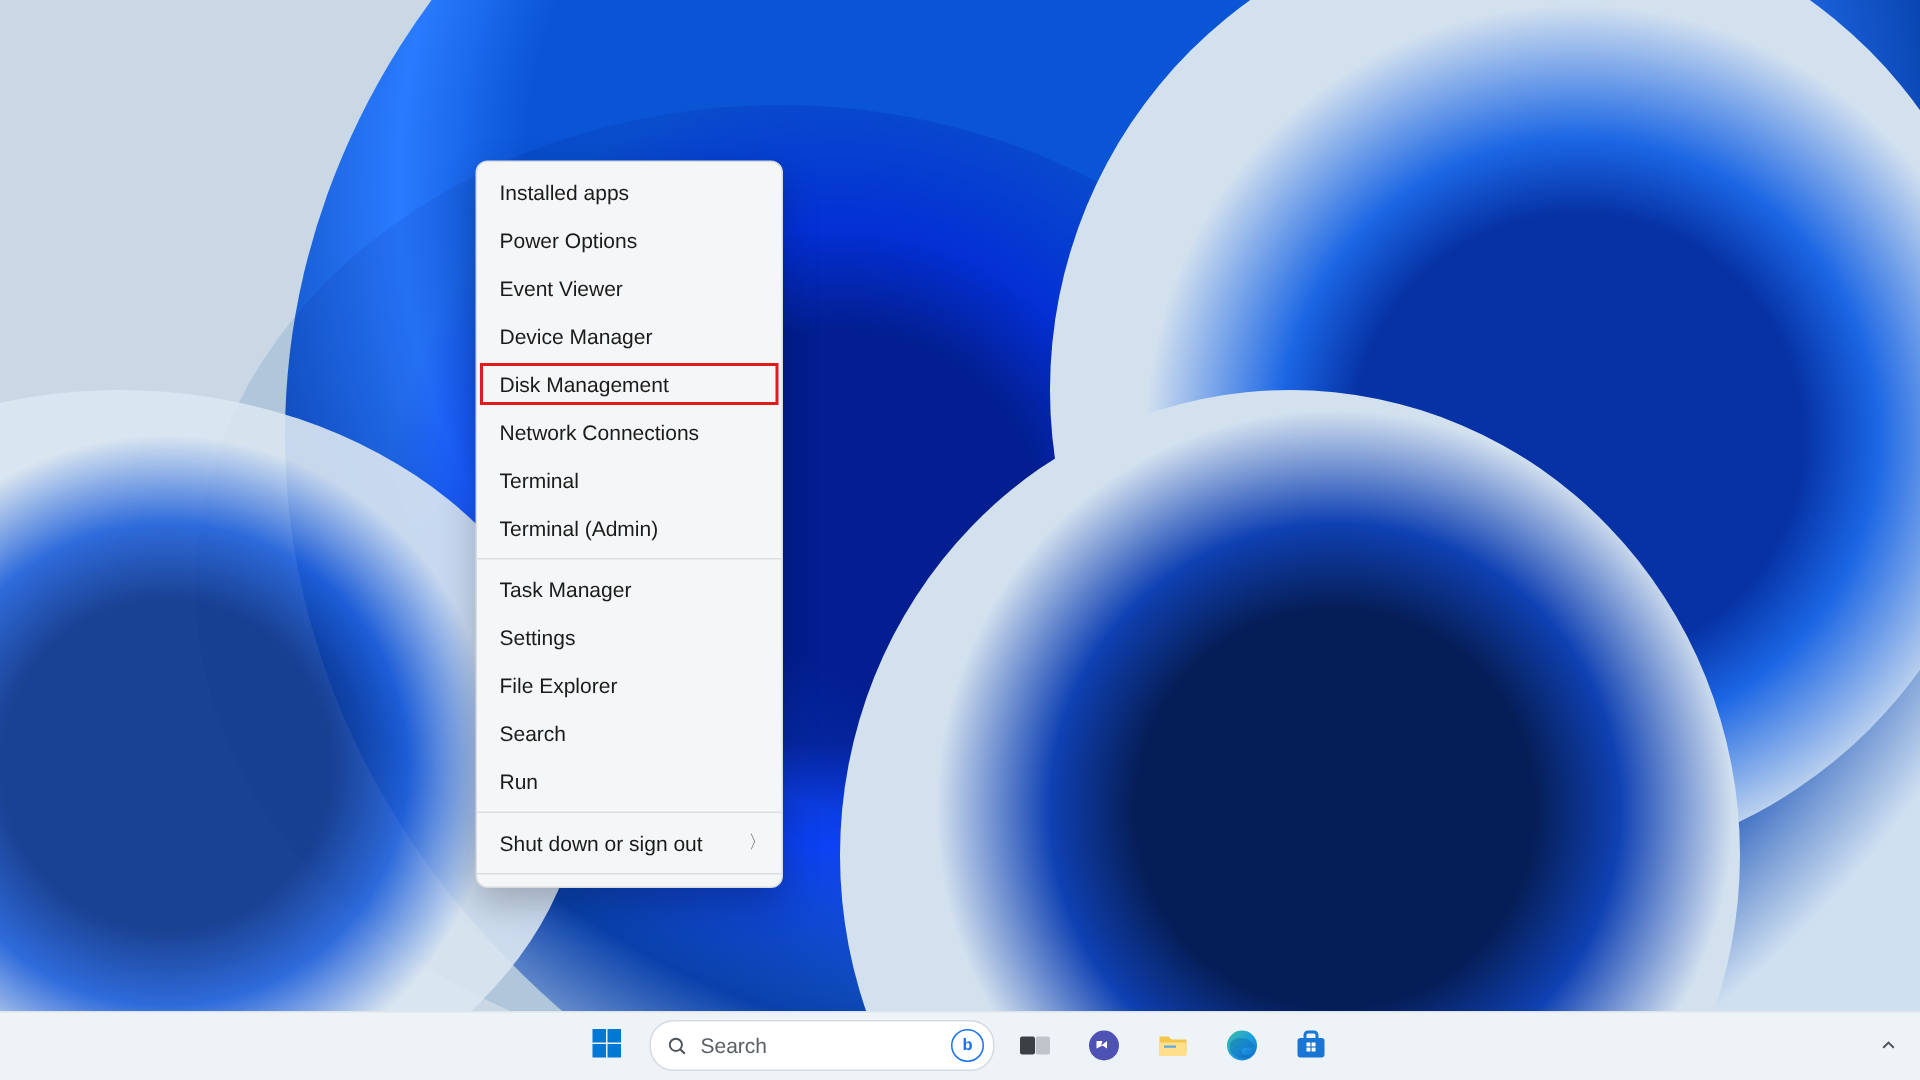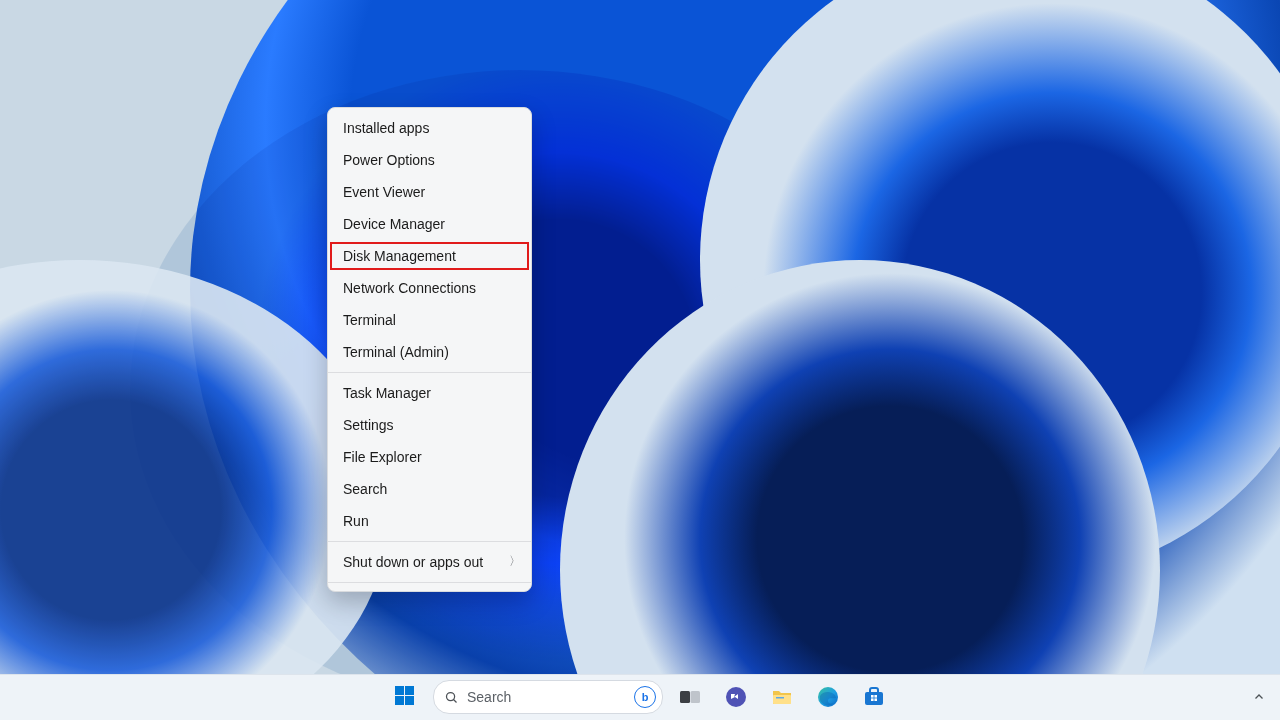--- a/index.html
+++ b/index.html
@@ -5,21 +5,21 @@
 html,body{margin:0;padding:0;width:1280px;height:720px;overflow:hidden;font-family:"Segoe UI",Arial,sans-serif;font-size:14px;color:#1b1b1b;-webkit-font-smoothing:antialiased}
 
 .wall{position:absolute;inset:0;background:#c9d8e4;overflow:hidden}
 .blob{position:absolute;border-radius:50%;filter:blur(.3px)}
 .b1{top:-260px;right:-210px;width:1300px;height:1100px;background:radial-gradient(circle at 40% 35%,#0a54d6 0 34%,#2a7bff 42%,#0a46b3 55%,#cfe0f1 66%)}
 .b2{top:70px;left:130px;width:780px;height:640px;background:radial-gradient(circle at 55% 45%,#0a3e9e 0 25%,#2f7dff 37%,#dbe7f2 55%);mix-blend-mode:multiply;opacity:.85}
 .b3{top:-60px;right:-60px;width:640px;height:640px;background:radial-gradient(circle at 55% 55%,#0632a5 0 30%,#1b66e4 40%,#d3e1ef 58%)}
 .b4{bottom:-160px;right:120px;width:600px;height:620px;background:radial-gradient(circle at 55% 45%,#061e57 0 28%,#0f41b3 40%,#d3e1ef 56%)}
 .b5{bottom:-40px;left:-230px;width:620px;height:500px;background:radial-gradient(circle at 55% 50%,#08328b 0 26%,#1f60db 38%,#dbe7f2 52%);opacity:.9}
 
-.menu{position:absolute;left:327px;top:107px;width:203px;background:#f5f6f7;border:1px solid #d9dbde;border-radius:8px;box-shadow:0 10px 24px rgba(0,0,0,.22);padding:4px 0}
+.menu{position:absolute;left:317px;top:107px;width:203px;background:#f5f6f7;border:1px solid #d9dbde;border-radius:8px;box-shadow:0 10px 24px rgba(0,0,0,.22);padding:4px 0}
 .menu .item{position:relative;padding:7px 16px 7px 15px;line-height:18px;cursor:default;white-space:nowrap}
 .menu .item.hl{outline:2px solid #e11b1b;outline-offset:-4px}
 .menu .sep{height:1px;background:#dcdde0;margin:4px 0}
 .menu .chev{position:absolute;right:10px;top:50%;transform:translateY(-55%);font-size:12px;color:#6b6e73}
 
 .bar{position:absolute;left:0;bottom:0;width:100%;height:46px;background:#eef3f8;border-top:1px solid #dde4ec;display:flex;align-items:center;gap:8px;padding:0 8px;box-sizing:border-box}
 .bar .center{position:absolute;left:50%;transform:translateX(-50%);bottom:0;height:46px;display:flex;align-items:center;gap:8px}
 .icon{width:38px;height:38px;border-radius:6px;display:flex;align-items:center;justify-content:center}
 .startwin{width:22px;height:22px}
 .startwin span{display:block;width:9px;height:9px;background:#0078d4;float:left;margin:0 1px 1px 0}
@@ -52,21 +52,21 @@
   <div class="item"><span>Terminal</span></div>
   <div class="item"><span>Terminal (Admin)</span></div>
   <div class="sep"></div>
   <div class="item"><span>Task Manager</span></div>
   <div class="item"><span>Settings</span></div>
   <div class="item"><span>File Explorer</span></div>
   <div class="item"><span>Search</span></div>
   <div class="item"><span>Run</span></div>
   <div class="sep"></div>
   <div class="item">
-    <span>Shut down or apps out</span>
+    <span>Shut down or sign out</span>
     <span class="chev">〉</span>
   </div>
   <div class="sep"></div>
 </div>
 
 <div class="bar">
   <div class="center">
 
     <div class="icon">
       <div class="startwin">

